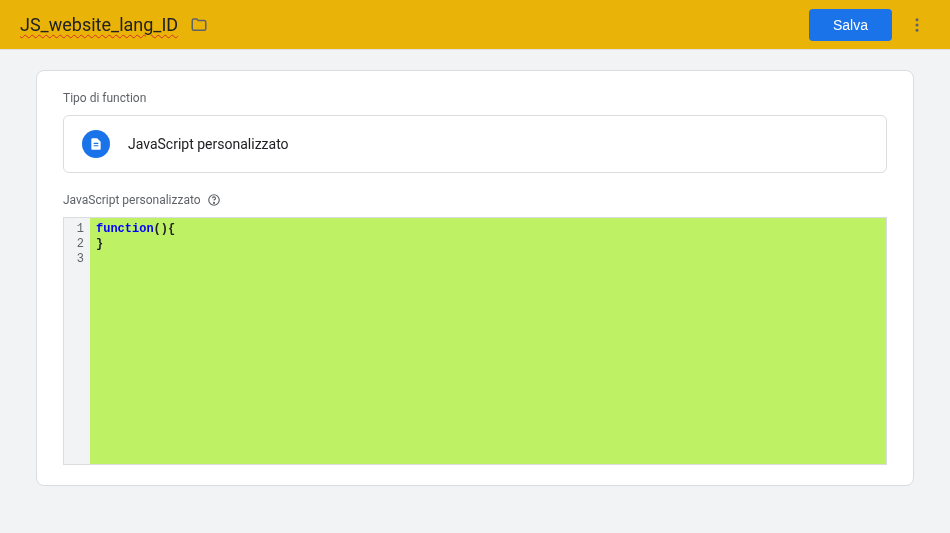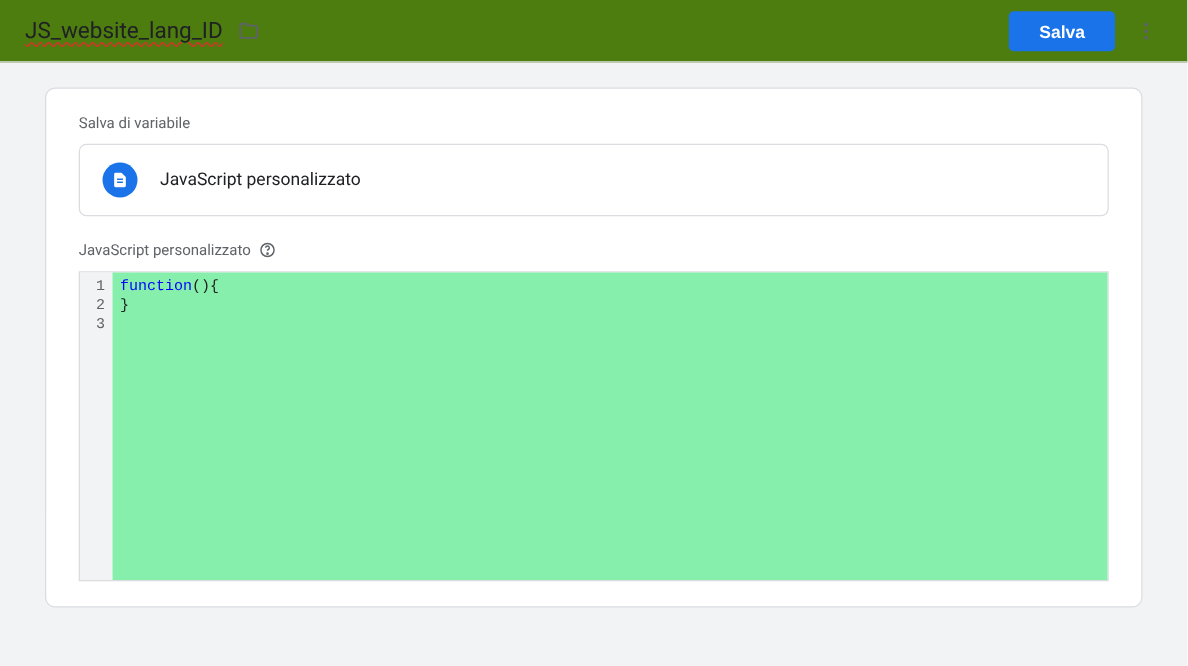--- a/index.html
+++ b/index.html
@@ -4,21 +4,21 @@
   <style>
     * { margin: 0; padding: 0; box-sizing: border-box; }
     body {
       font-family: Roboto, Arial, sans-serif;
       background: #f1f3f4;
       width: 950px;
       height: 533px;
       overflow: hidden;
     }
     .header {
-      background: #4d7c0f;
+      background: #eab308;
       height: 50px;
       display: flex;
       align-items: center;
       padding: 0 20px;
       border-bottom: 1px solid #e0e0e0;
     }
     .title {
       font-size: 18px;
       color: #202124;
       font-weight: 400;
@@ -35,21 +35,21 @@
       cursor: pointer;
     }
     .header-spacer { flex: 1; }
     .save-button {
       background: #1a73e8;
       color: #fff;
       border: none;
       border-radius: 4px;
       padding: 8px 24px;
       font-size: 14px;
-      font-weight: 700;
+      font-weight: 400;
       cursor: pointer;
       margin-right: 12px;
     }
     .more-icon {
       display: inline-flex;
       align-items: center;
       cursor: pointer;
       padding: 4px;
     }
     .content {
@@ -112,24 +112,25 @@
       width: 26px;
       text-align: right;
       padding: 4px 6px 0 0;
       color: #5f6368;
       user-select: none;
     }
     .gutter div { height: 15px; }
     .code-area {
       flex: 1;
       padding: 4px 6px 0 6px;
-      background: #86efac;
+      background: #bef264;
       white-space: pre;
       color: #202124;
       overflow: hidden;
+      font-weight: bold;
     }
     .code-area div { height: 15px; }
     .kw { color: #0000ff; }
     .num { color: #098658; }
     .str { color: #a31515; }
     .help-icon {
       display: inline-flex;
       align-items: center;
     }
   </style>
@@ -150,21 +151,21 @@
       <circle cx="12" cy="5" r="2"></circle>
         <circle cx="12" cy="12" r="2"></circle>
         <circle cx="12" cy="19" r="2"></circle>
     </svg>
   </span>
 </div>
 
 <div class="content">
   <div class="panel">
 
-    <div class="field-label">Salva di variabile</div>
+    <div class="field-label">Tipo di function</div>
 
     <div class="type-card">
       <span class="type-icon">
         <svg width="14" height="14" viewBox="0 0 24 24" fill="#fff">
           <path d="M14 2H6a2 2 0 0 0-2 2v16a2 2 0 0 0 2 2h12a2 2 0 0 0 2-2V8l-6-6zM8 14h8v2H8v-2zm0-4h8v2H8v-2z"></path>
         </svg>
       </span>
       <span class="type-label">JavaScript personalizzato</span>
     </div>
 

